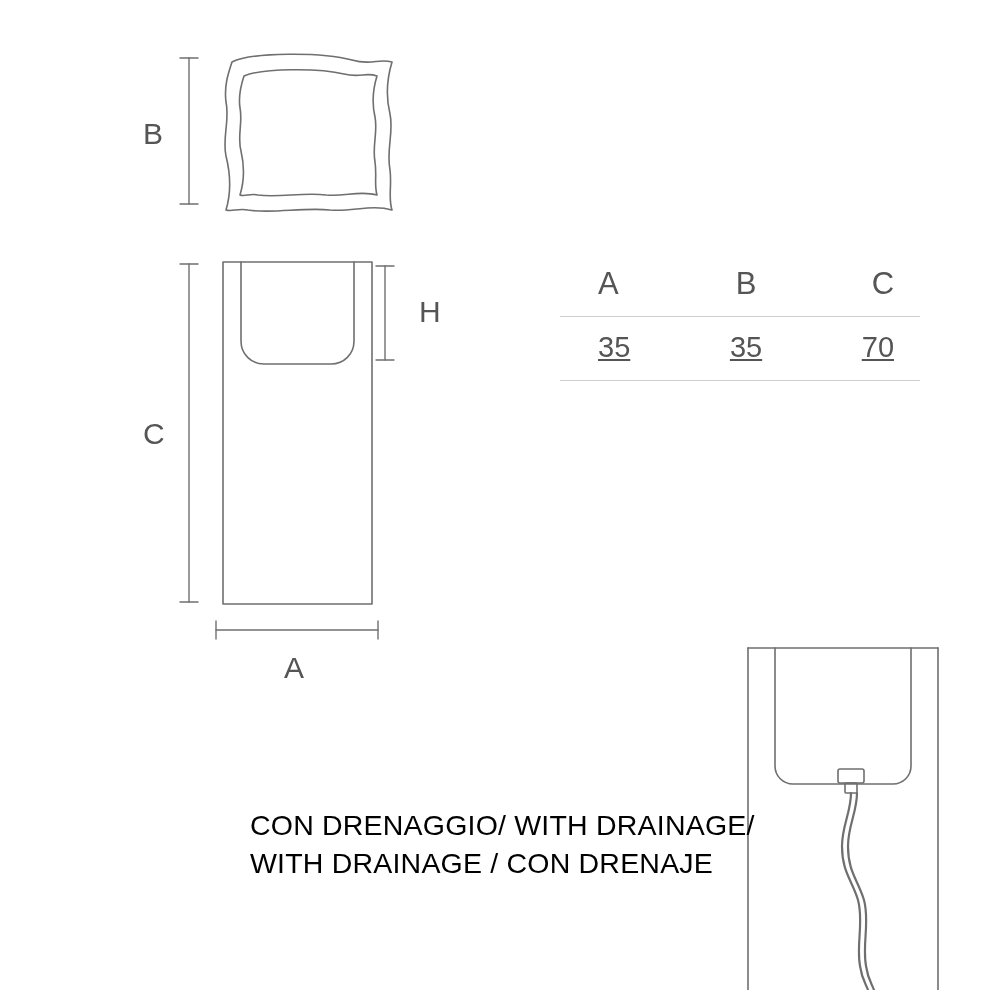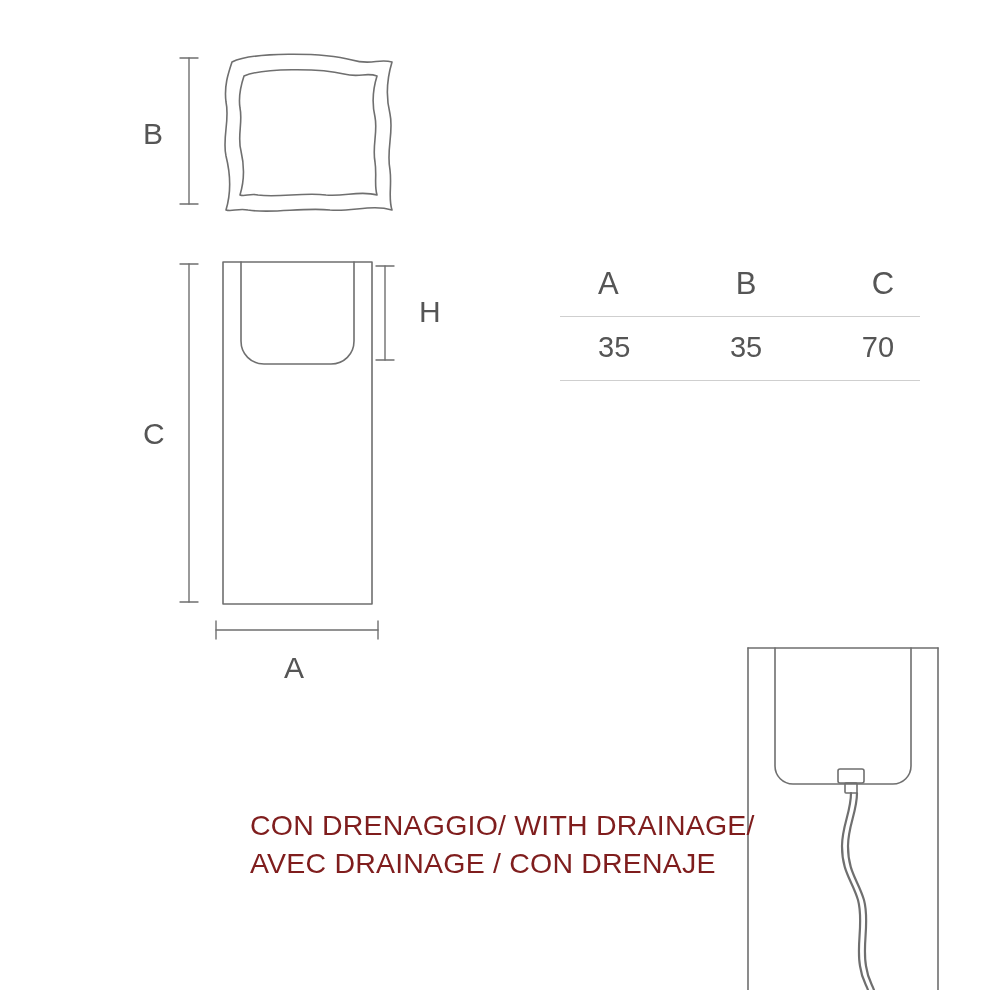--- a/index.html
+++ b/index.html
@@ -62,34 +62,35 @@
     font-size: 31px;
   }
   .spec-rule {
     height: 1px;
     background: #cfcfcf;
     width: 100%;
   }
   .spec-values .cell {
     padding: 14px 0 16px 0;
     font-size: 29px;
+    text-decoration: underline;
   }
   .cell.a-col { text-align: left; padding-left: 38px; }
   .cell.b-col { text-align: center; }
   .cell.c-col { text-align: right; padding-right: 26px; }
 
   
   .caption {
     position: absolute;
     left: 250px;
     top: 806px;
     width: 520px;
     font-size: 28.5px;
     line-height: 38px;
-    color: #7f1d1d;
+    color: #000000;
     letter-spacing: 0.2px;
   }
   .caption .line { display: block; white-space: nowrap; }
 </style>
 </head>
 <body>
 
 <div class="stage">
 
   <svg class="drawing" viewBox="0 0 990 990">
@@ -196,16 +197,16 @@
     <div class="spec-row spec-values">
       <div class="cell a-col">35</div>
       <div class="cell b-col">35</div>
       <div class="cell c-col">70</div>
     </div>
     <div class="spec-rule"></div>
   </div>
 
   <div class="caption">
     <span class="line">CON DRENAGGIO/ WITH DRAINAGE/</span>
-    <span class="line">AVEC DRAINAGE / CON DRENAJE</span>
+    <span class="line">WITH DRAINAGE / CON DRENAJE</span>
   </div>
 
 </div>
 
 </body></html>

